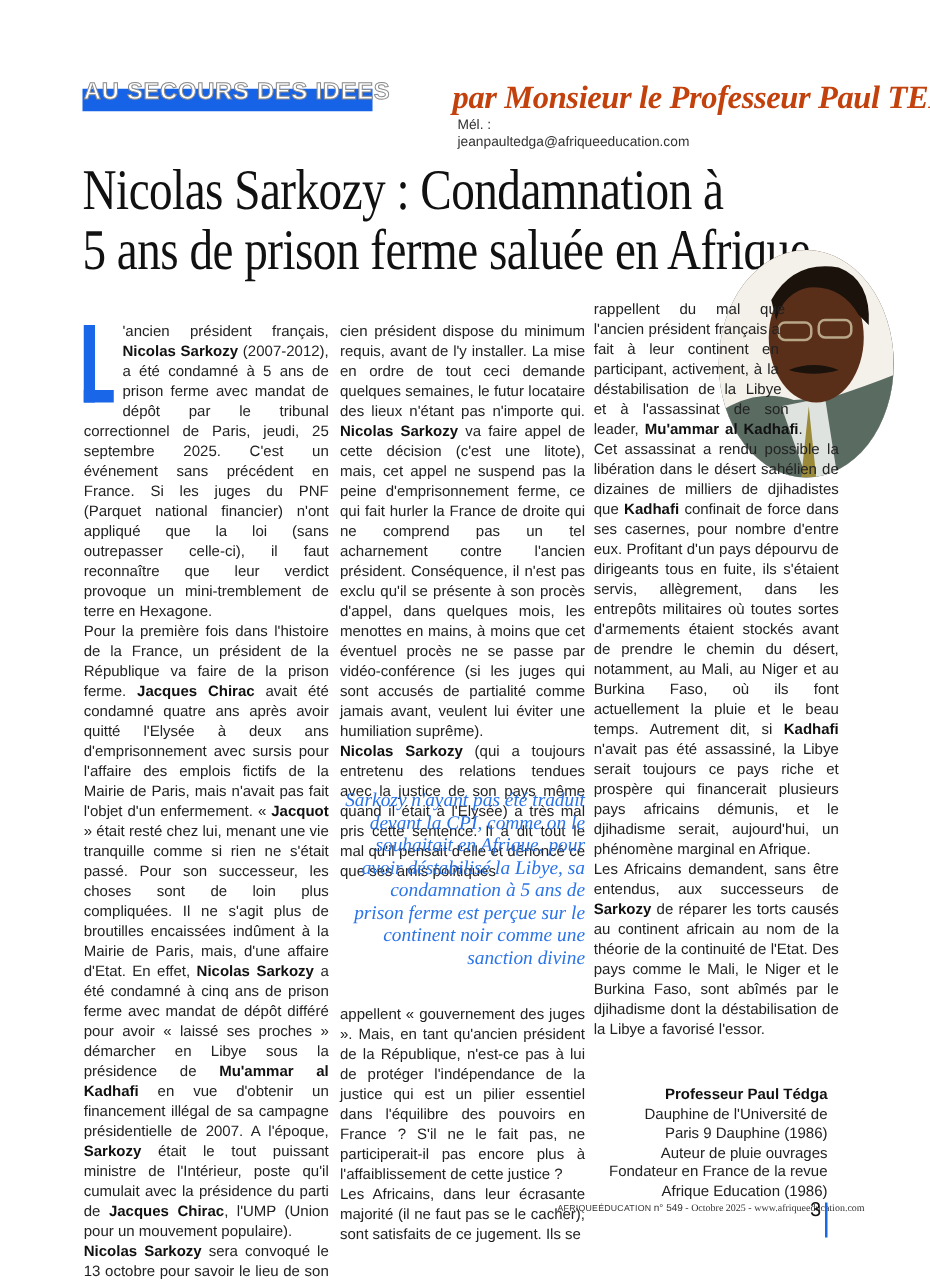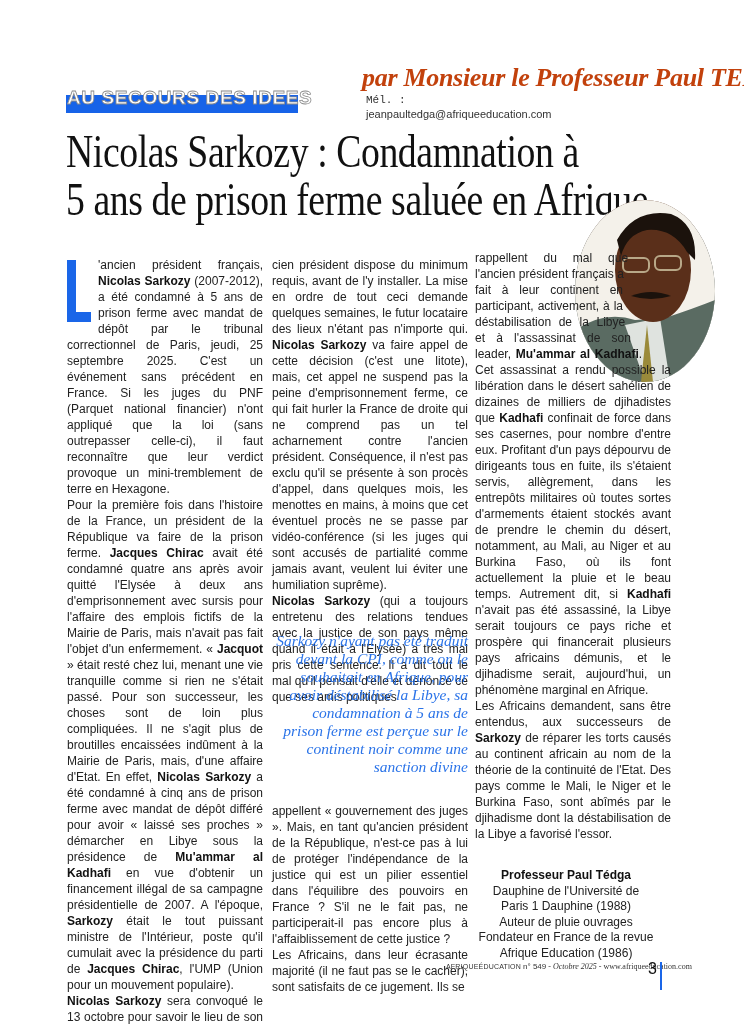--- a/index.html
+++ b/index.html
@@ -1,54 +1,54 @@
 <!DOCTYPE html>
 <html><head>
 <meta charset="utf-8">
 <style>
   html, body { margin: 0; padding: 0; background: #ffffff; }
   body { width: 744px; height: 1024px; position: relative; overflow: hidden; color: #1e1e1e; }
   .abs { position: absolute; }
 
-  .rubric { left: 66px; top: 63px; width: 232px; height: 26px; margin-top: 24px; }
+  .rubric { left: 66px; top: 63px; width: 232px; height: 26px; }
   .rubric-bar { position: absolute; left: 0; top: 8px; width: 232px; height: 18px; background: #1763e8; }
   .rubric-text { position: absolute; left: 1px; top: 0px; font-family: "Liberation Sans", sans-serif; font-size: 19px; font-weight: bold; letter-spacing: 0.6px; color: #ffffff; -webkit-text-stroke: 0.8px #8a8a8a; white-space: nowrap; }
 
   .byline { left: 362px; top: 63px; font-family: "Liberation Serif", serif; font-style: italic; font-weight: bold; font-size: 26px; color: #c2410c; white-space: nowrap; letter-spacing: -0.3px; }
-  .mel-label { left: 366px; top: 94px; font-family: Liberation Mono, monospace; font-size: 11px; color: #333; }
+  .mel-label { left: 366px; top: 94px; font-family: Liberation Sans, sans-serif; font-size: 11px; color: #333; }
   .mel-email { left: 366px; top: 108px; font-family: "Liberation Sans", sans-serif; font-size: 11px; color: #333; }
 
   .headline { left: 66px; top: 128px; font-family: "Liberation Serif", serif; font-size: 46px; line-height: 48px; color: #111; transform: scaleX(0.82); transform-origin: left top; white-space: nowrap; letter-spacing: -0.5px; }
 
   .portrait { left: 575px; top: 200px; width: 140px; height: 182px; border-radius: 50%; overflow: hidden; background: radial-gradient(ellipse at 50% 30%, #7a4a2a 0%, #4a2a18 40%, #2f3a36 70%, #3f4d47 100%); }
   .portrait svg { width: 100%; height: 100%; display: block; }
 
   .col { font-family: "Liberation Sans", sans-serif; font-size: 12px; line-height: 16px; color: #222; text-align: justify; }
   .col p { margin: 0; }
   .col b { font-weight: bold; color: #111; }
   .col1 { left: 67px; top: 257px; width: 196px; }
   .col2 { left: 272px; top: 257px; width: 196px; }
   .col2b { left: 272px; top: 803px; width: 196px; }
-  .col3 { left: 475px; top: 250px; width: 196px; }
+  .col3 { left: 475px; top: 239px; width: 196px; }
 
   .dropcap { float: left; width: 24px; height: 62px; margin: 3px 7px 0 0; position: relative; }
   .dropcap .v { position: absolute; left: 0; top: 0; width: 9px; height: 62px; background: #1a66e8; }
   .dropcap .h { position: absolute; left: 0; top: 52px; width: 24px; height: 10px; background: #1a66e8; }
 
   .pullquote { left: 272px; top: 632px; width: 196px; font-family: "Liberation Serif", serif; font-style: italic; font-size: 15.5px; line-height: 18px; color: #2a73e8; text-align: right; }
 
   .endmark { display: inline-block; width: 8px; height: 8px; background: #1a66e8; vertical-align: baseline; margin-left: 3px; }
 
-  .sig { left: 470px; top: 868px; width: 192px; text-align: center; font-family: "Liberation Sans", sans-serif; font-size: 12px; line-height: 15.5px; color: #222; }
+  .sig { left: 470px; top: 868px; width: 192px; text-align: right; font-family: "Liberation Sans", sans-serif; font-size: 12px; line-height: 15.5px; color: #222; }
   .sig .name { font-weight: bold; color: #111; }
 
   .footer { left: 446px; top: 962px; font-family: "Liberation Serif", serif; font-size: 8px; color: #333; white-space: nowrap; }
   .footer .mag { font-family: "Liberation Sans", sans-serif; font-size: 7px; letter-spacing: 0.2px; }
   .footer .num { font-family: "Liberation Sans", sans-serif; text-align: right; }
-  .footer .it { font-style: italic; }
+  .footer .it { }
   .pagenum { left: 648px; top: 960px; font-family: "Liberation Sans", sans-serif; font-size: 16px; color: #111; }
   .pagebar { left: 660px; top: 962px; width: 2px; height: 28px; background: #1a66e8; }
 </style>
 </head>
 <body>
 
 <div class="abs rubric">
   <div class="rubric-bar"></div>
   <div class="rubric-text">AU SECOURS DES IDEES</div>
 </div>
@@ -112,21 +112,21 @@
     <span>rappellent du mal que l'ancien président français a fait à leur continent en participant, activement, à la déstabilisation de la Libye et à l'assassinat de son leader, </span><b>Mu'ammar al Kadhafi</b><span>. Cet assassinat a rendu possible la libération dans le désert sahélien de dizaines de milliers de djihadistes que </span><b>Kadhafi</b><span> confinait de force dans ses casernes, pour nombre d'entre eux. Profitant d'un pays dépourvu de dirigeants tous en fuite, ils s'étaient servis, allègrement, dans les entrepôts militaires où toutes sortes d'armements étaient stockés avant de prendre le chemin du désert, notamment, au Mali, au Niger et au Burkina Faso, où ils font actuellement la pluie et le beau temps. Autrement dit, si </span><b>Kadhafi</b><span> n'avait pas été assassiné, la Libye serait toujours ce pays riche et prospère qui financerait plusieurs pays africains démunis, et le djihadisme serait, aujourd'hui, un phénomène marginal en Afrique.</span>
   </p>
   <p>
     <span>Les Africains demandent, sans être entendus, aux successeurs de </span><b>Sarkozy</b><span> de réparer les torts causés au continent africain au nom de la théorie de la continuité de l'Etat. Des pays comme le Mali, le Niger et le Burkina Faso, sont abîmés par le djihadisme dont la déstabilisation de la Libye a favorisé l'essor.</span>
   </p>
 </div>
 
 <div class="abs sig">
   <div class="name">Professeur Paul Tédga</div>
   <div>Dauphine de l'Université de</div>
-  <div>Paris 1 Dauphine (1988)</div>
+  <div>Paris 9 Dauphine (1986)</div>
   <div>Auteur de pluie ouvrages</div>
   <div>Fondateur en France de la revue</div>
   <div>Afrique Education (1986)</div>
 </div>
 
 <div class="abs footer">
   <span class="mag">AFRIQUEÉDUCATION</span>
   <span class="num">n° 549</span>
   <span> - </span>
   <span class="it">Octobre 2025</span>

